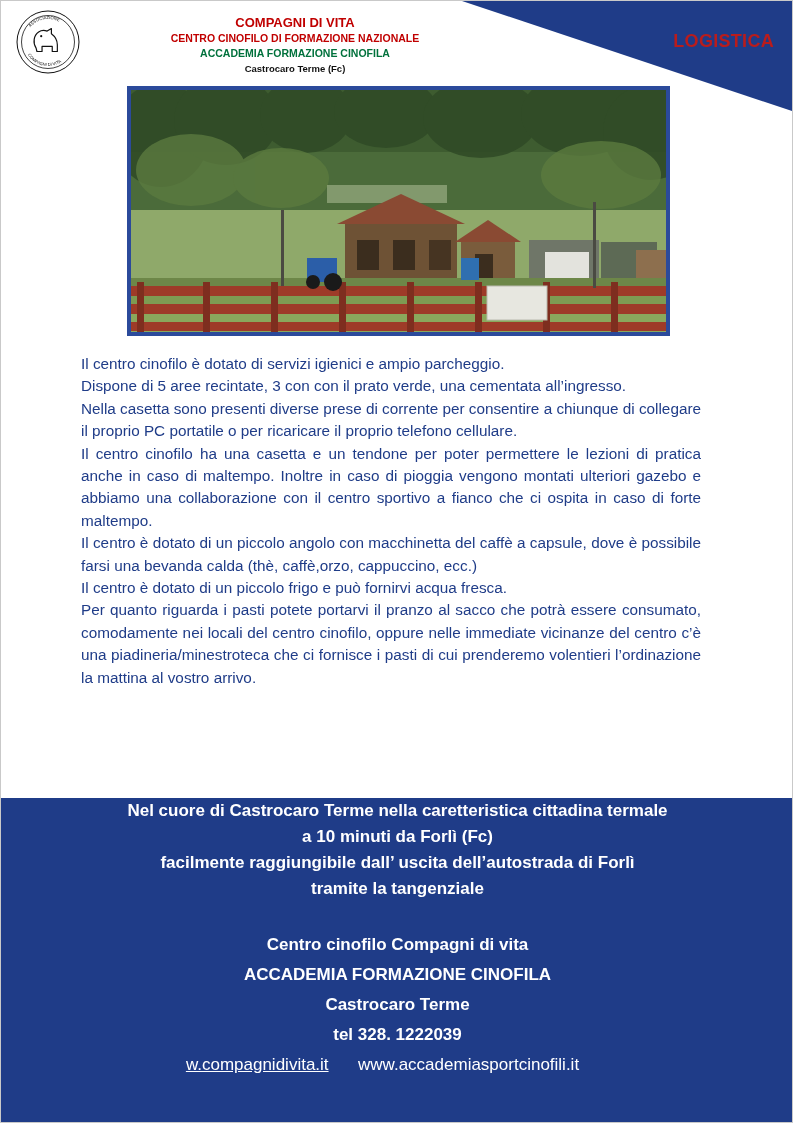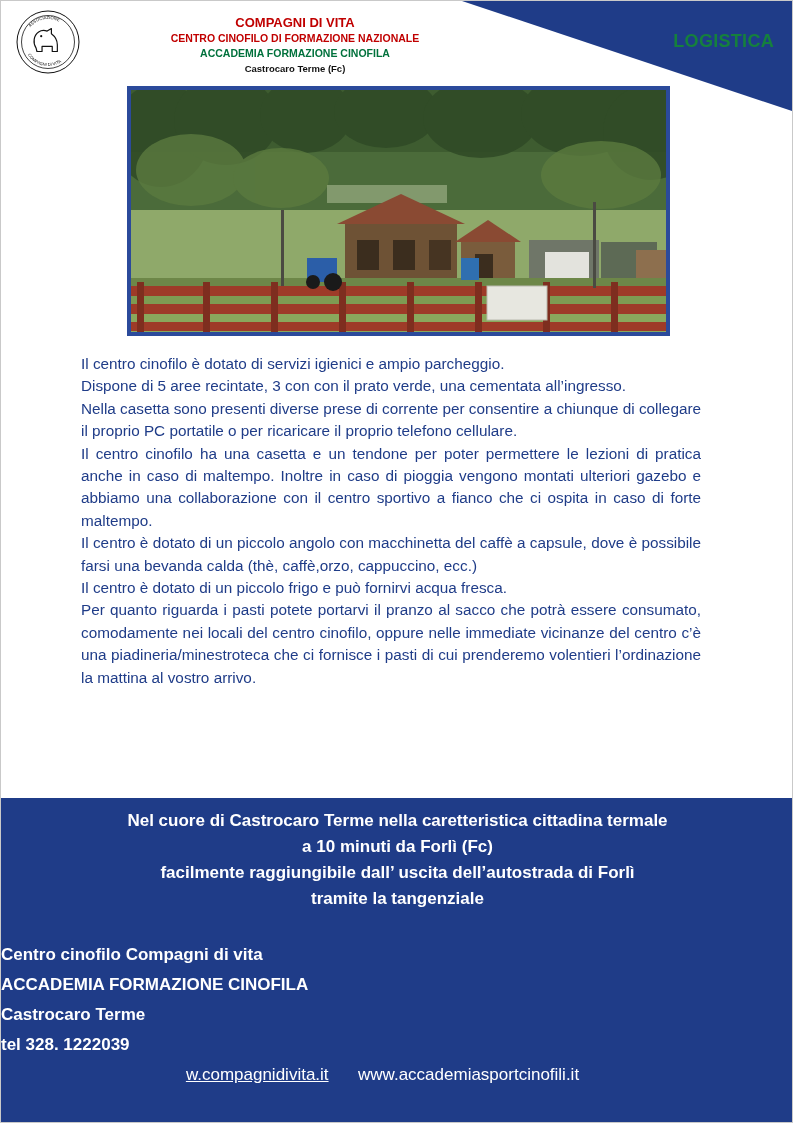--- a/index.html
+++ b/index.html
@@ -25,21 +25,21 @@
     width: 330px;
     height: 110px;
     background: #1f3c88;
     clip-path: polygon(100% 0, 100% 100%, 0 0);
     z-index: 1;
   }
   .corner-banner-label {
     position: absolute;
     top: 30px;
     right: 18px;
-    color: #15803d;
+    color: #b91c1c;
     font-size: 18px;
     font-weight: bold;
     letter-spacing: 0.3px;
     z-index: 2;
   }
 
   
   .logo {
     position: absolute;
     top: 8px;
@@ -124,31 +124,31 @@
   .footer {
     position: absolute;
     left: 0;
     bottom: 0;
     width: 793px;
     height: 324px;
     background: #1f3c88;
     color: #ffffff;
     z-index: 2;
     box-sizing: border-box;
-    padding-top: 10px;
+    padding-top: 0;
   }
   .footer-top {
     text-align: center;
     font-weight: bold;
     font-size: 17px;
     line-height: 26px;
     padding: 0 28px;
   }
   .footer-bottom {
-    text-align: left;
+    text-align: center;
     font-weight: bold;
     font-size: 17px;
     line-height: 30px;
     margin-top: 28px;
   }
   .footer-sites {
     text-align: center;
     font-weight: normal;
     font-size: 17px;
     line-height: 26px;

